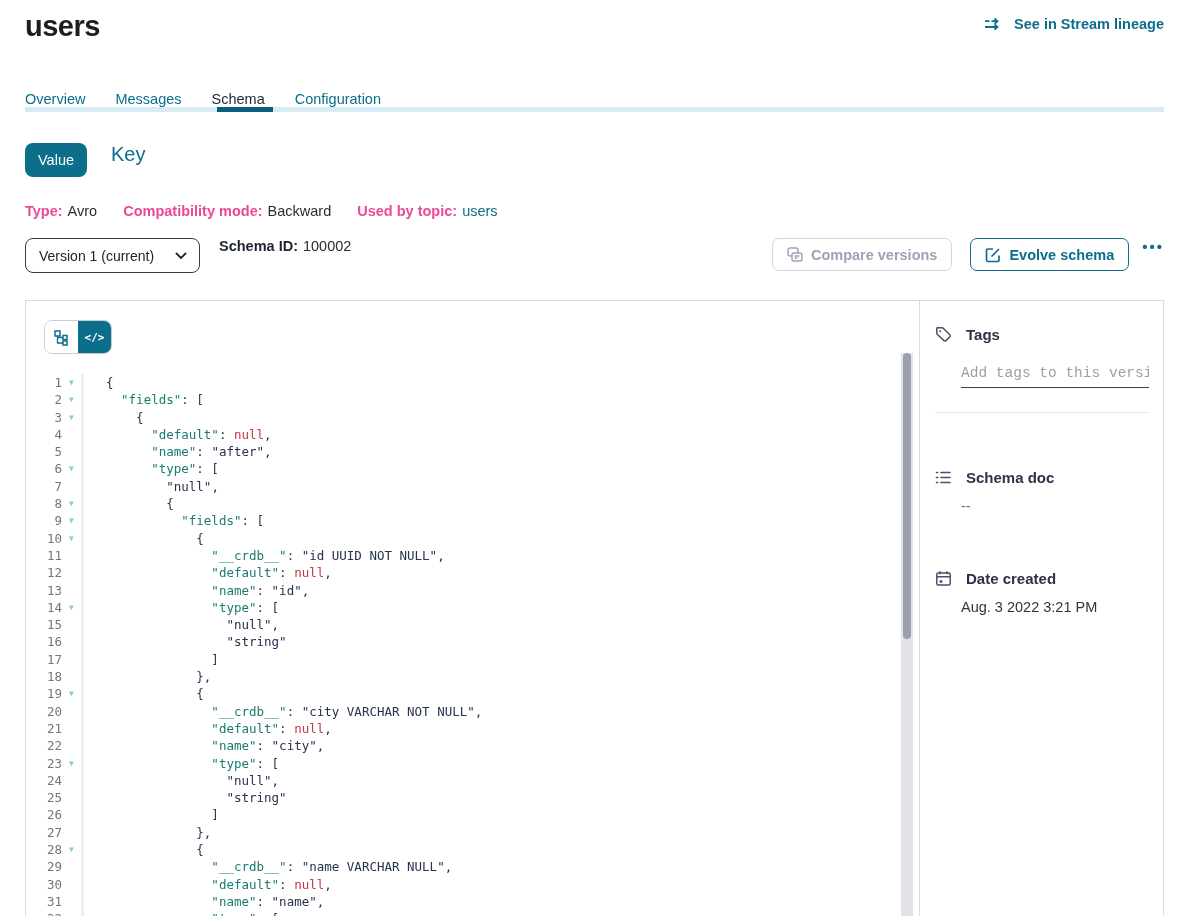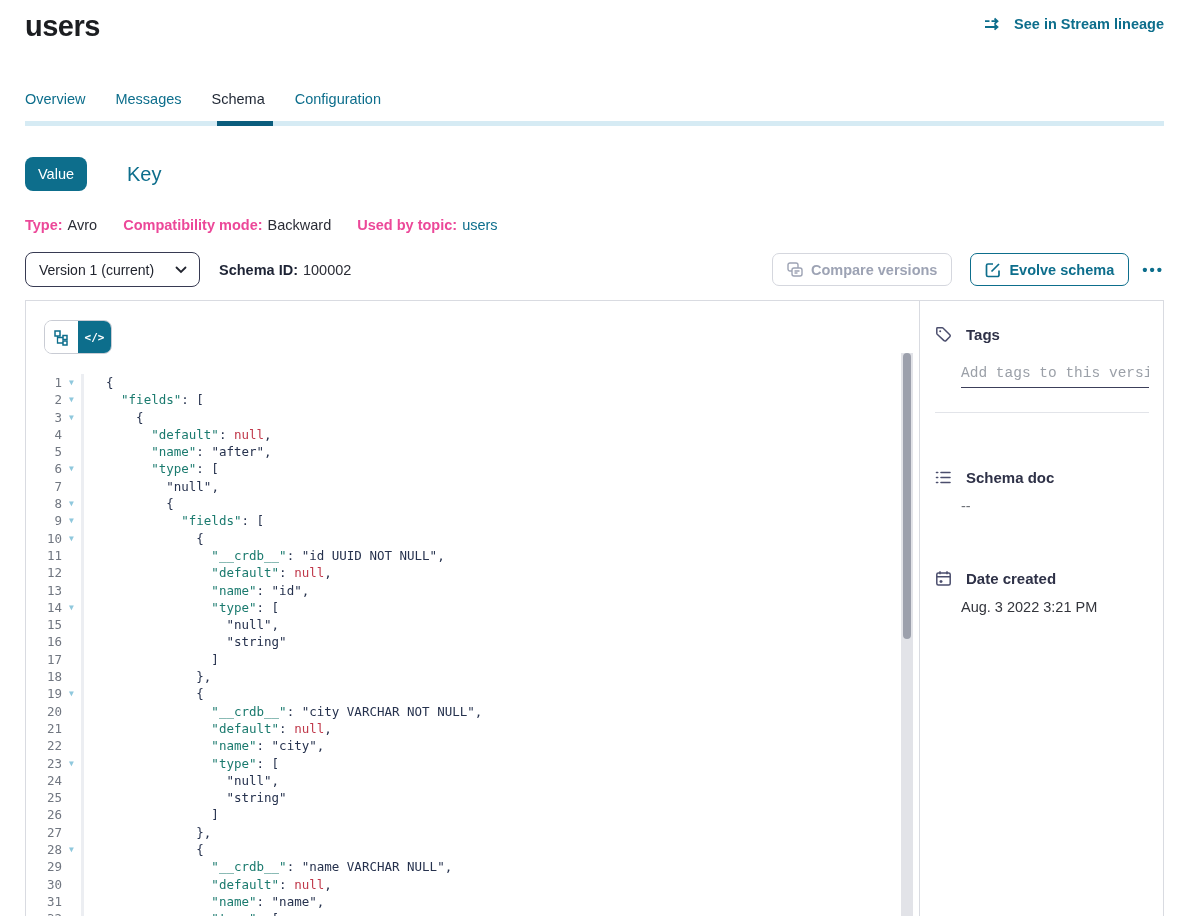--- a/index.html
+++ b/index.html
@@ -8,37 +8,37 @@
   .page { position:relative; width:1189px; height:660px; padding:0 25px; }
 
   
   .page-title { font-size:29px; font-weight:700; color:#1c1e21; letter-spacing:-0.5px; padding-top:10px; }
   .lineage-link { position:absolute; top:16px; right:25px; display:flex; align-items:center; gap:13px;
     color:#0d6e8c; font-size:14.5px; font-weight:600; cursor:pointer; }
 
   
   .tabbar { position:relative; margin-top:48px; }
   .tabs { display:flex; gap:30px; font-size:14.5px; }
-  .tab { color:#0d6e8c; padding-bottom:14px; cursor:pointer; }
+  .tab { color:#0d6e8c; cursor:pointer; }
   .tab.active { color:#1e2633; }
   .tab-underline { position:relative; height:5px; background:#d6ebf4; width:1139px; }
   .tab-underline .active-seg { position:absolute; left:192px; top:0; width:56px; height:5px; background:#0b5d7d; }
 
   
-  .segments { display:flex; align-items:center; gap:40px; margin-top:31px; }
+  .segments { display:flex; align-items:flex-start; gap:24px; margin-top:31px; }
   .seg-active { background:#0d6e8c; color:#fff; font-size:14.5px; padding:9px 13px; border-radius:8px; border:none; cursor:pointer; }
   .seg-link { color:#0d6e8c; font-size:20px; cursor:pointer; }
 
   
   .meta { margin-top:26px; font-size:14.5px; display:flex; gap:26px; }
   .meta b { color:#ec4899; font-weight:700; margin-right:5px; }
   .meta .lnk { color:#0d6e8c; cursor:pointer; }
 
   
-  .controls { margin-top:19px; display:flex; align-items:center; }
+  .controls { margin-top:19px; display:flex; align-items:flex-start; }
   .version-select { width:175px; height:35px; border:1px solid #373a52; border-radius:8px;
     display:flex; align-items:center; justify-content:space-between; padding:0 12px 0 13px;
     font-size:14px; color:#21242e; cursor:pointer; background:#fff; }
   .schema-id { margin-left:19px; font-size:14.5px; }
   .schema-id b { color:#1d2334; margin-right:5px; }
   .controls .spacer { flex:1; }
   .btn { display:flex; align-items:center; gap:8px; height:33px; padding:12px 14px; border-radius:7px;
     font-size:14.5px; background:#fff; cursor:pointer; }
   .btn-disabled { border:1px solid #d5d7de; color:#9da3b4; font-weight:600; cursor:default; }
   .btn-primary-outline { border:1px solid #0d6e8c; color:#0d6e8c; font-weight:700; margin-left:18px; }

